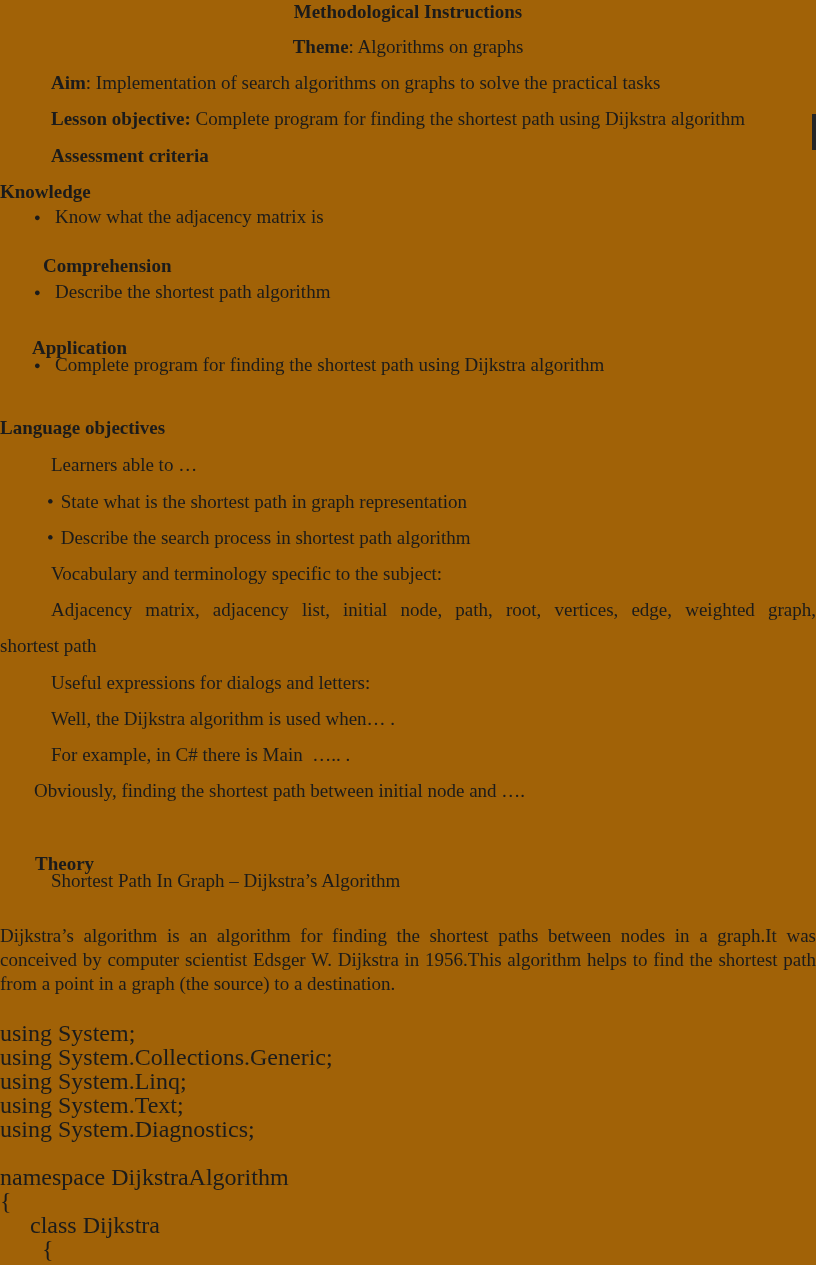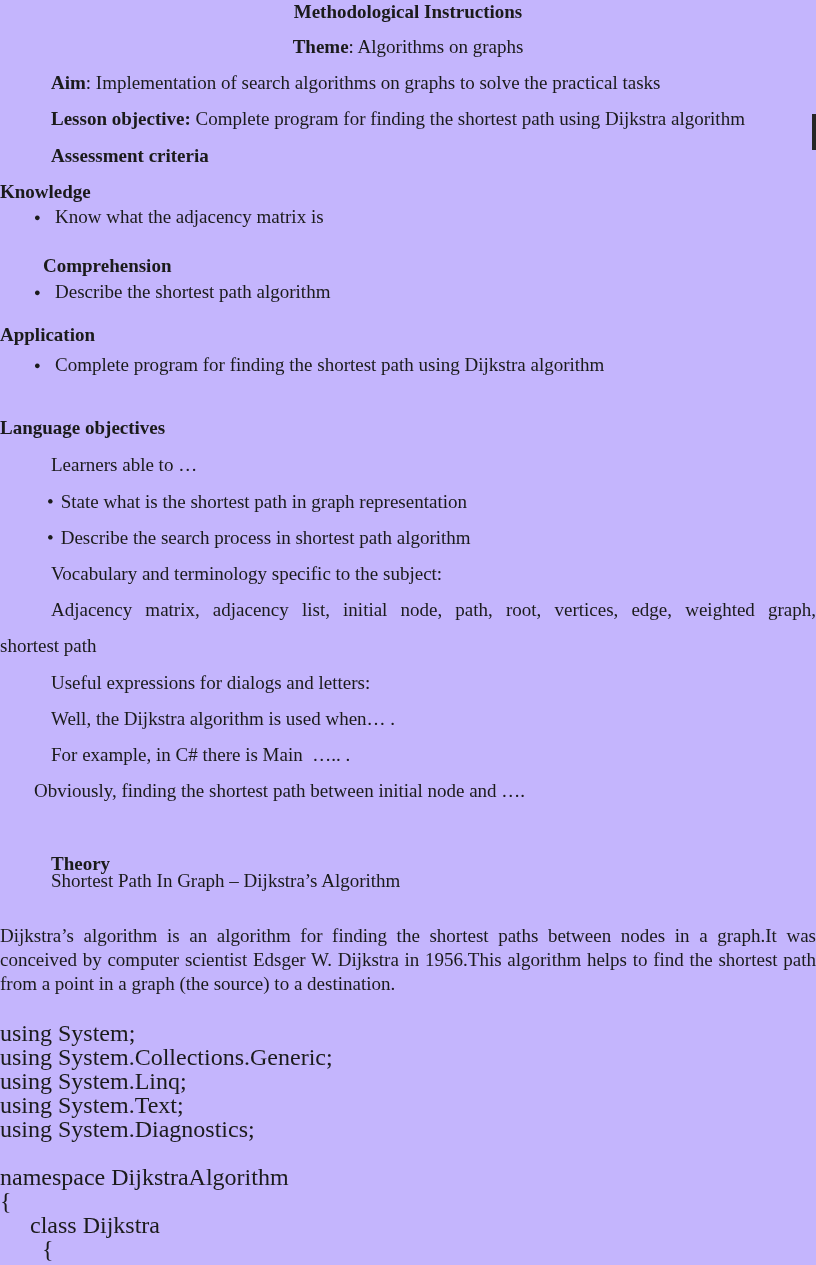--- a/index.html
+++ b/index.html
@@ -4,21 +4,21 @@
 <style>
   html, body {
     margin: 0;
     padding: 0;
     background: #ffffff;
   }
   .page {
     position: relative;
     width: 816px;
     height: 1265px;
-    background: #c4b5fd;
+    background: #a16207;
     overflow: hidden;
     font-family: "Liberation Serif", "DejaVu Serif", serif;
     color: #1b1b1b;
   }
   .line {
     position: absolute;
     font-size: 19px;
     line-height: 24px;
     white-space: pre;
     color: #1b1b1b;
@@ -93,21 +93,21 @@
   <div class="line bold" style="top:180px; left:0px;">Knowledge</div>
   <div class="line bullet-row" style="top:205px; left:34px;">
     <span class="bullet-glyph-big">●</span><span>Know what the adjacency matrix is</span>
   </div>
 
   <div class="line bold" style="top:254px; left:0px;padding-left:43px;">Comprehension</div>
   <div class="line bullet-row" style="top:280px; left:34px;">
     <span class="bullet-glyph-big">●</span><span>Describe the shortest path algorithm</span>
   </div>
 
-  <div class="line bold" style="top:323px; left:0px;">Application</div>
+  <div class="line bold" style="top:336px; left:0px;padding-left:32px;">Application</div>
   <div class="line bullet-row" style="top:353px; left:34px;">
     <span class="bullet-glyph-big">●</span><span>Complete program for finding the shortest path using Dijkstra algorithm</span>
   </div>
 
   <div class="line bold" style="top:416px; left:0px;">Language objectives</div>
 
   <div class="line" style="top:453px; left:51px;">Learners able to …</div>
 
   <div class="line" style="top:490px; left:47px;"><span class="bullet-glyph-small">•</span><span>State what is the shortest path in graph representation</span></div>
 
@@ -118,21 +118,21 @@
   <div class="line justify-full" style="top:598px; left:51px; width:765px;">Adjacency matrix, adjacency list,  initial node, path, root, vertices, edge, weighted graph,</div>
 
   <div class="line" style="top:634px; left:0px;">shortest path</div>
 
   <div class="line" style="top:671px; left:51px;">Useful expressions for dialogs and letters:</div>
 
   <div class="line" style="top:707px; left:51px;">Well, the Dijkstra algorithm is used when… .</div>
   <div class="line" style="top:743px; left:51px;">For example, in C# there is Main  ….. .</div>
   <div class="line" style="top:779px; left:34px;">Obviously, finding the shortest path between initial node and ….</div>
 
-  <div class="line bold" style="top:852px; left:51px;">Theory</div>
+  <div class="line bold" style="top:852px; left:35px;">Theory</div>
 
   <div class="line" style="top:869px; left:51px;">Shortest Path In Graph – Dijkstra’s Algorithm</div>
 
   <div class="paragraph" style="top:924px;">Dijkstra’s algorithm is an algorithm for finding the shortest paths between nodes in a graph.It was conceived by computer scientist Edsger W. Dijkstra in 1956.This algorithm helps to find the shortest path from a point in a graph (the source) to a destination.</div>
 
   <div class="code-block">
     <div class="code-line">using System;</div>
     <div class="code-line">using System.Collections.Generic;</div>
     <div class="code-line">using System.Linq;</div>
     <div class="code-line">using System.Text;</div>

